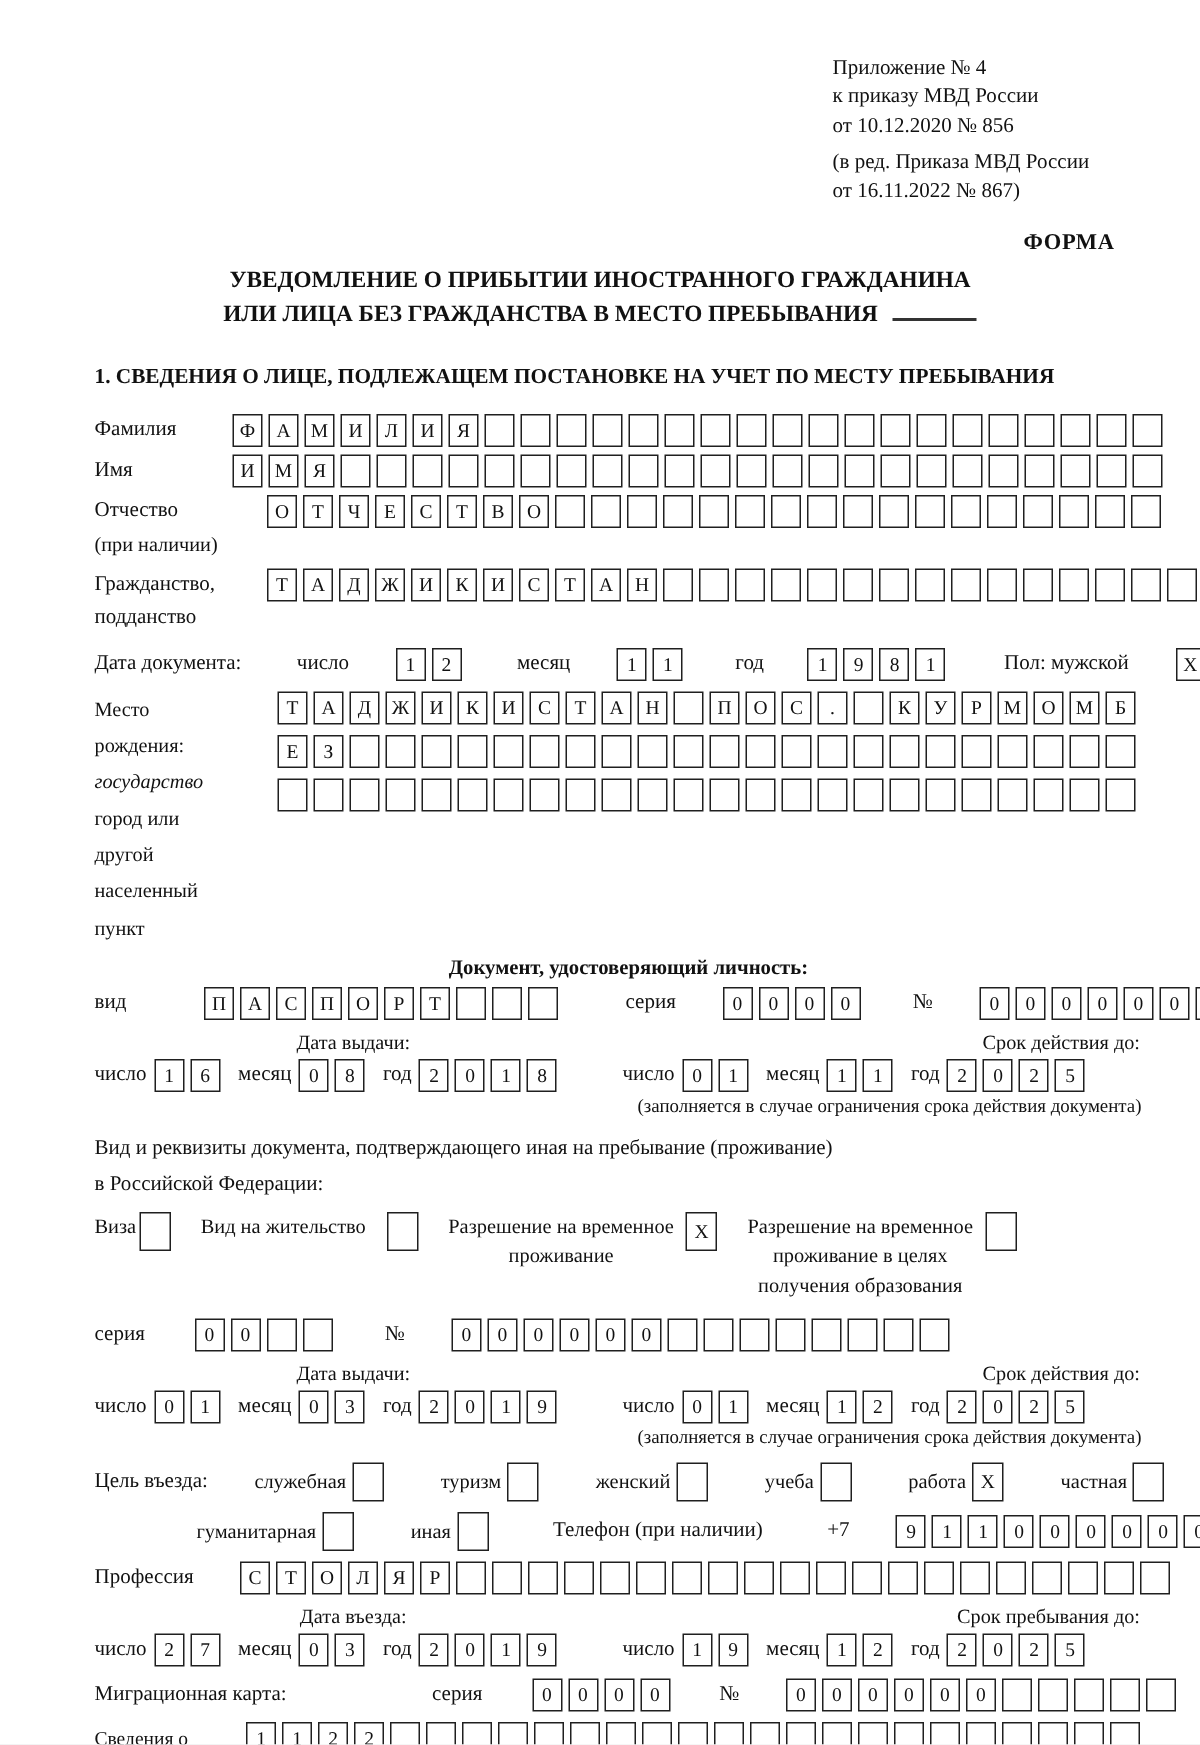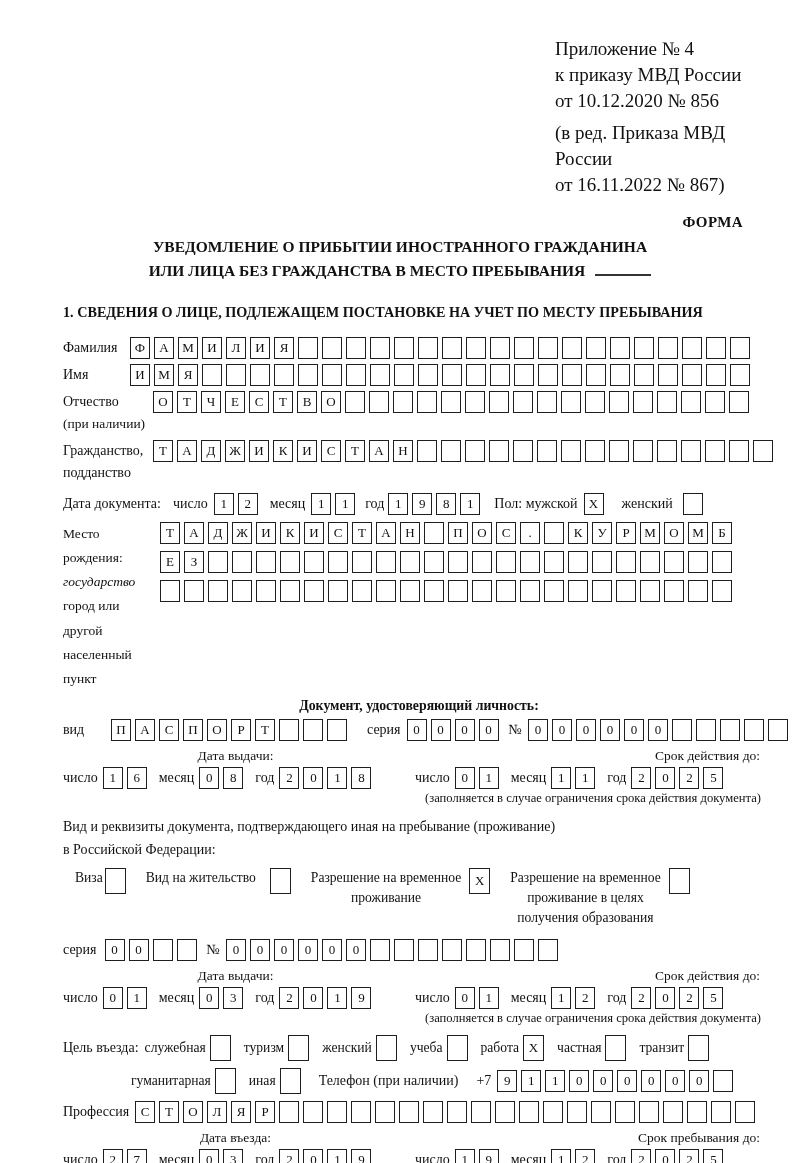--- a/index.html
+++ b/index.html
@@ -1,28 +1,28 @@
 <!DOCTYPE html>
 <html><head>
 <meta charset="utf-8">
 <style>
   html,body{margin:0;padding:0;background:#e9e9e9;}
   .page{
     position:relative;width:800px;height:1163px;background:#ffffff;
     font-family:"Liberation Serif","DejaVu Serif",serif;color:#111;
     box-sizing:border-box;padding:36px 25px 0 63px;overflow:hidden;
   }
-  .annex{margin-left:492px;font-size:19px;line-height:1.38;}
+  .annex{margin-left:492px;font-size:14px;line-height:1.38;}
   .annex .gap{margin-top:5px;}
   .forma{ text-align:right;padding-right:32px;font-weight:bold;font-size:15px;margin-top:16px;letter-spacing:.4px;}
   .title{margin:4px -25px 0 -63px;text-align:center;font-weight:bold;font-size:15.5px;line-height:1.5;}
   .title-underline{display:inline-block;width:56px;border-bottom:2.2px solid #333;margin-left:10px;vertical-align:baseline;}
   .section{font-weight:bold;font-size:14.2px;margin-top:22px;}
 
-  .row{display:flex;align-items:center;margin-top:5px;font-size:14px;}
+  .row{display:flex;align-items:center;margin-top:5px;font-size:14px;gap:25px;}
   .row.top{align-items:flex-start;}
   .lbl{flex-shrink:0;}
   .lblblock{flex-shrink:0;font-size:13.5px;line-height:1.6;}
   .boxes{display:flex;flex-wrap:nowrap;align-items:center;}
   .cell{
     width:20px;height:22px;border:1.5px solid #1f1f1f;box-sizing:border-box;margin-right:4px;
     display:inline-flex;align-items:center;justify-content:center;
     font-size:13px;flex-shrink:0;background:#fff;
   }
   .cbx .cell{width:21px;height:26px;}
@@ -410,21 +410,21 @@
   </div>
   <div class="note">(заполняется в случае ограничения срока действия документа)</div>
 
   <div class="intro">
     <div>Вид и реквизиты документа, подтверждающего иная на пребывание (проживание)</div>
     <div>в Российской Федерации:</div>
   </div>
 
   <div class="opts">
     <div class="opt">
-      <span class="olabel" style="margin-right:2px;margin-left:12px;">Виза</span>
+      <span class="olabel" style="margin-right:2px;">Виза</span>
       <span class="boxes cbx">
           <span class="cell"></span>
         </span>
     </div>
     <div class="opt">
       <span class="olabel" style="margin-right:14px;">Вид на жительство</span>
       <span class="boxes cbx">
           <span class="cell"></span>
         </span>
     </div>

